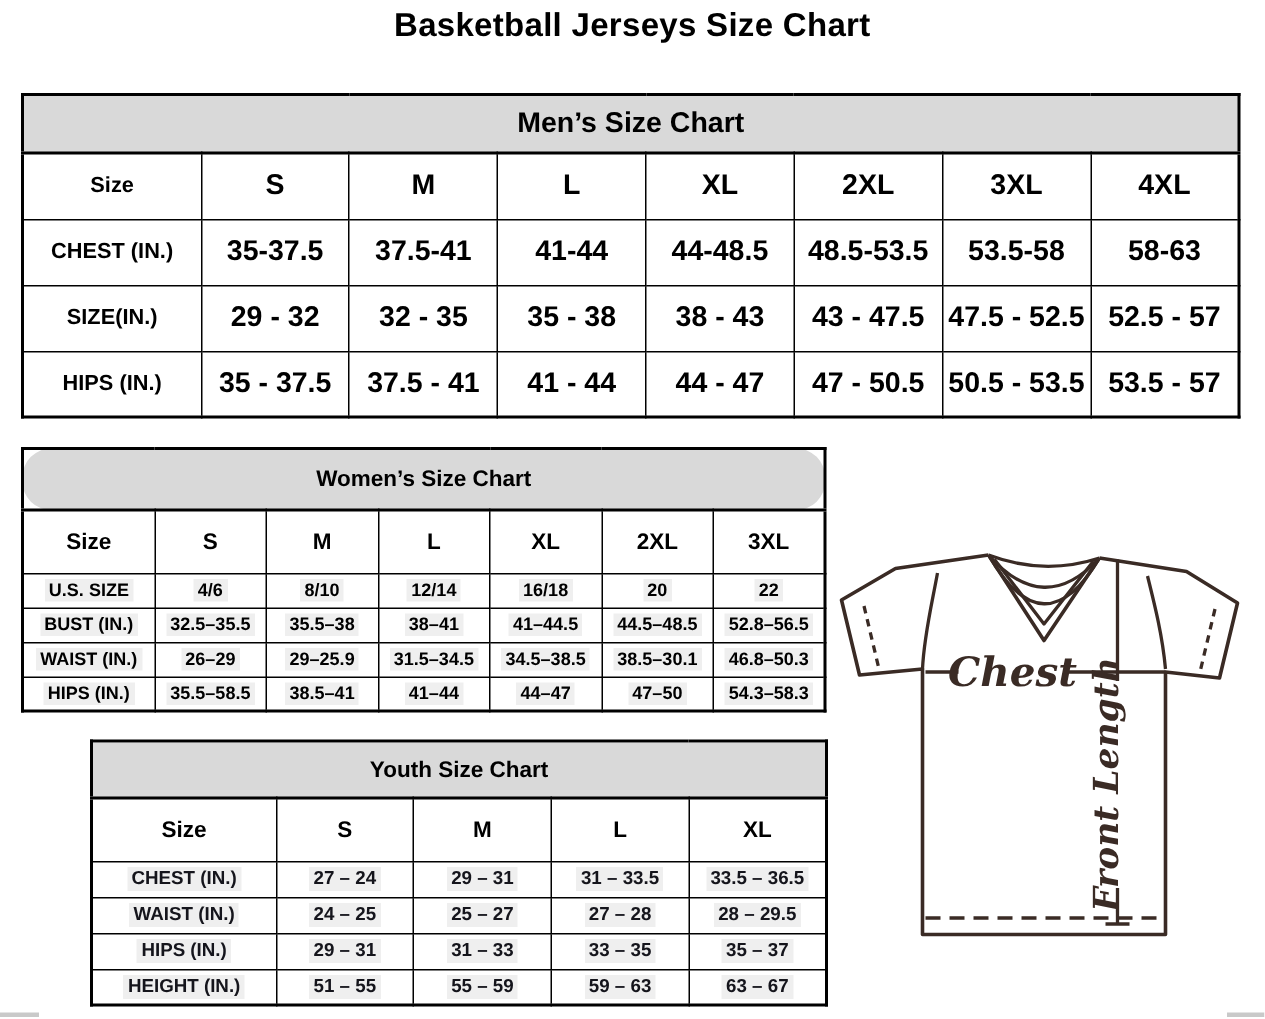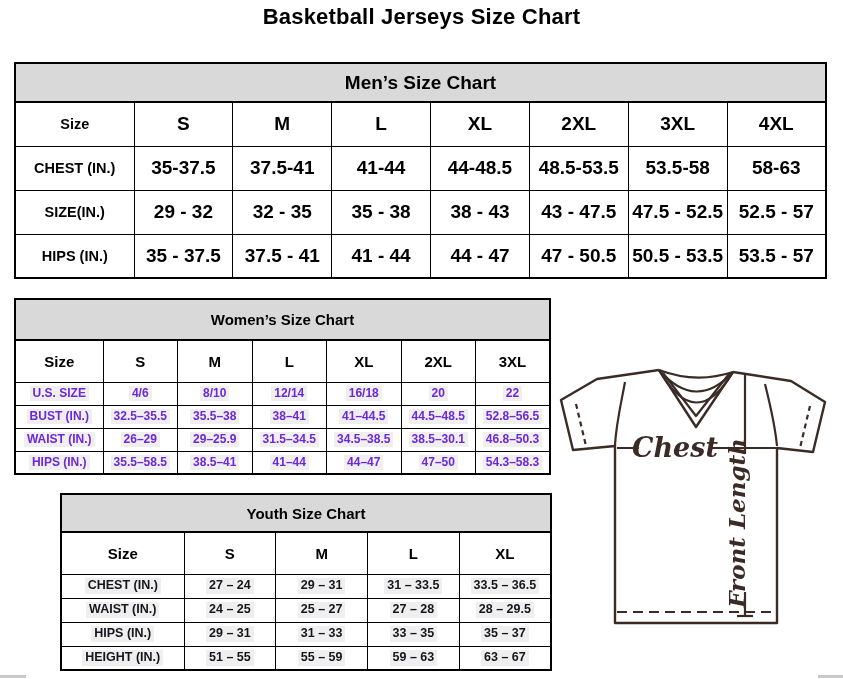--- a/index.html
+++ b/index.html
@@ -27,22 +27,22 @@
   #men-table{left:14px;top:62px;width:813px;}
   #men-table tr.band{height:39px;}
   #men-table tr{height:44px;}
   #men-table td{font-size:19px;}
   #men-table td.lbl{font-size:14.5px;}
   
   #women-table{left:14px;top:298px;width:537px;}
   #women-table tr.band{height:41px;}
   #women-table tr.hdr{height:42px;}
   #women-table tr.datarow{height:23px;}
-  #women-table td{font-size:15px;}
-  #women-table tr.datarow td{font-size:12px;color:#6d28d9;}
+  #women-table td{font-size:15px;border-radius:19px;}
+  #women-table tr.datarow td{font-size:12px;color:#000000;}
   
   #youth-table{left:14px;top:493px;width:492px;margin-left:46px;}
   #youth-table tr.band{height:38px;}
   #youth-table tr.hdr{height:42px;}
   #youth-table tr.datarow{height:24px;}
   #youth-table td{font-size:15px;}
   #youth-table tr.datarow td{font-size:12.5px;color:#15151c;}
   .hl{background:#efefef;padding:1px 3px;display:inline-block;line-height:1.1;}
   
   #jersey{left:553px;top:358px;}

